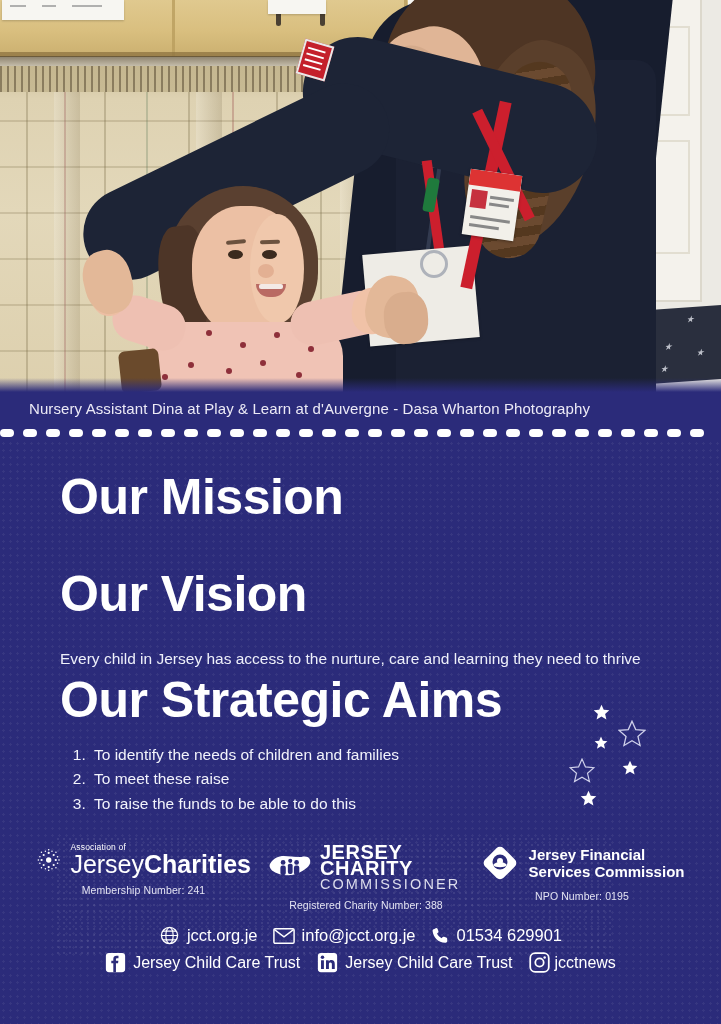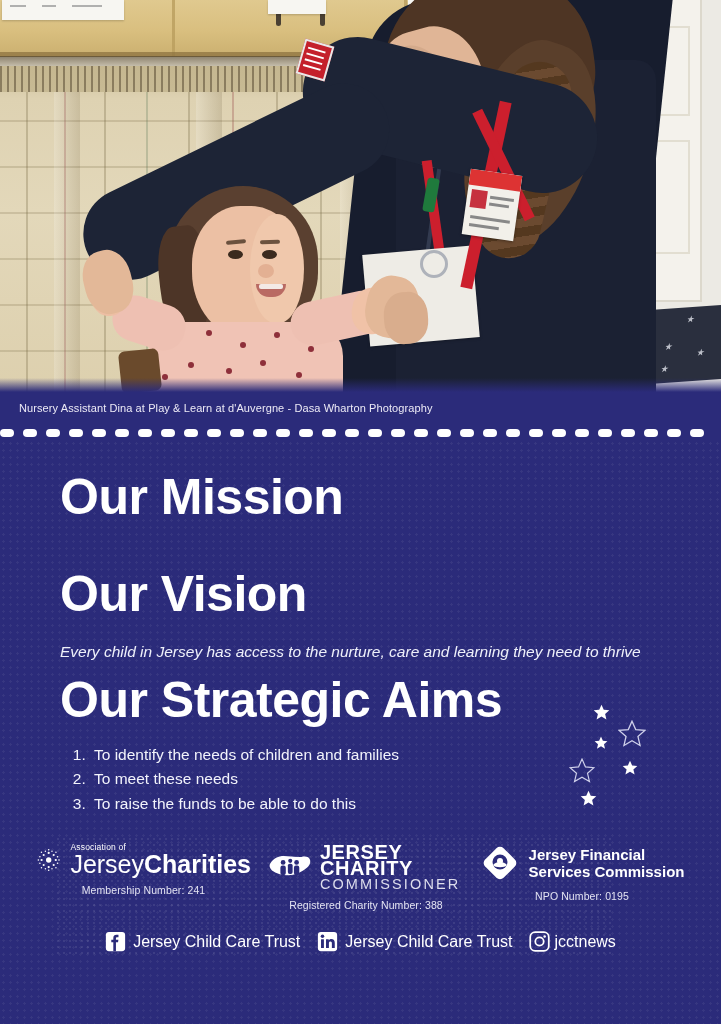--- a/index.html
+++ b/index.html
@@ -128,35 +128,35 @@
   .cherry{position:absolute;width:6px;height:6px;border-radius:50%;background:#8e2f3a;}
   .c-hand{position:absolute;left:352px;top:288px;width:40px;height:46px;background:#f0c2a7;border-radius:46%;transform:rotate(10deg);}
   .c-hand2{position:absolute;left:92px;top:276px;width:34px;height:40px;background:#edbfa4;border-radius:46%;}
   .chair{position:absolute;left:120px;top:350px;width:40px;height:42px;background:#6a4a2c;border-radius:6px;transform:rotate(-6deg);}
 
   .photo-fade{position:absolute;left:0;top:378px;width:721px;height:14px;
     background:linear-gradient(180deg,rgba(43,43,122,0),rgba(43,43,122,1));}
 
   
   .caption{position:absolute;left:0;top:392px;width:721px;height:32px;display:flex;align-items:center;}
-  .caption span{margin-left:19px;color:#eceaf6;font-size:11px;letter-spacing:.1px;}
+  .caption span{margin-left:29px;color:#eceaf6;font-size:15px;letter-spacing:.1px;}
 
   
   .divider{position:absolute;left:0;top:429px;width:721px;height:8px;display:flex;gap:9px;}
   .divider i{display:block;width:14px;height:8px;border-radius:4px;background:#fff;flex:0 0 auto;}
 
   
   .content{position:absolute;left:0;top:437px;width:721px;}
   h2.hd{margin:0;color:#ffffff;font-size:50px;line-height:1;font-weight:bold;letter-spacing:-0.5px;}
   p.sub{margin:0;color:#eef0fa;font-size:15.5px;line-height:1.3;}
   .blk{position:absolute;left:60px;}
   .b-mission{top:35px;}
   .b-mission .sub{margin-top:19px;}
   .b-vision{top:132px;}
-  .b-vision .sub{margin-top:23px;font-style:italic;}
+  .b-vision .sub{margin-top:30px;}
   .b-aims{top:238px;}
   ol.aims{margin:18px 0 0 0;padding-left:30px;color:#f2f3fb;font-size:15.5px;line-height:1.58;}
   ol.aims li{padding-left:4px;}
 
   
   .stars{position:absolute;left:556px;top:698px;width:110px;height:112px;}
   .stars svg{position:absolute;}
 
   
   .logos{position:absolute;left:0;top:843px;width:721px;height:62px;}
@@ -383,21 +383,21 @@
 
     <div class="blk b-vision">
       <h2 class="hd">Our Vision</h2>
       <p class="sub">Every child in Jersey has access to the nurture, care and learning they need to thrive</p>
     </div>
 
     <div class="blk b-aims">
       <h2 class="hd">Our Strategic Aims</h2>
       <ol class="aims">
         <li>To identify the needs of children and families</li>
-        <li>To meet these needs</li>
+        <li>To meet these raise</li>
         <li>To raise the funds to be able to do this</li>
       </ol>
     </div>
   </div>
 
   <div class="stars">
     <svg style="left:37px;top:6px" width="17" height="17" viewBox="0 0 24 24">
         <path d="M12 1l3.2 7.2 7.8.7-5.9 5.2 1.8 7.7L12 17.7 5.1 21.8l1.8-7.7L1 8.9l7.8-.7z" fill="#ffffff"></path>
       </svg>
     <svg style="left:62px;top:22px" width="28" height="28" viewBox="0 0 24 24">
@@ -491,20 +491,43 @@
           <div class="t1">Jersey Financial</div>
           <div class="t1">Services Commission</div>
         </div>
       </div>
       <div class="logo-cap">NPO Number: 0195</div>
     </div>
   </div>
 
   <div class="contact">
 
+    <div class="crow r1">
+      <a class="citem" href="#" style="color:#fff;text-decoration:none">
+        <svg width="21" height="21" viewBox="0 0 24 24">
+          <circle cx="12" cy="12" r="9.2" fill="none" stroke="#fff" stroke-width="1.5"></circle>
+          <ellipse cx="12" cy="12" rx="4.2" ry="9.2" fill="none" stroke="#fff" stroke-width="1.3"></ellipse>
+          <path d="M3 12h18M4.6 7h14.8M4.6 17h14.8" stroke="#fff" stroke-width="1.3" fill="none"></path>
+        </svg>
+        <span>jcct.org.je</span>
+      </a>
+      <a class="citem" href="#" style="color:#fff;text-decoration:none">
+        <svg width="22" height="18" viewBox="0 0 24 18">
+          <rect x="1" y="1" width="22" height="16" rx="1.4" fill="none" stroke="#fff" stroke-width="1.6"></rect>
+          <path d="M1.6 2L12 10 22.4 2" fill="none" stroke="#fff" stroke-width="1.5"></path>
+        </svg>
+        <span>info@jcct.org.je</span>
+      </a>
+      <a class="citem" href="#" style="color:#fff;text-decoration:none">
+        <svg width="19" height="19" viewBox="0 0 24 24">
+          <path d="M6.6 2.5c.9 0 1.5.5 1.8 1.3l1 2.7c.3.8.1 1.6-.6 2.1l-1.2.9c1.2 2.6 3.3 4.7 5.9 5.9l.9-1.2c.5-.7 1.3-.9 2.1-.6l2.7 1c.8.3 1.3.9 1.3 1.8v2.4c0 1.3-1 2.3-2.3 2.2C9.4 21.2 2.8 14.6 2 6.3c-.1-1.3.9-2.4 2.2-2.4z" fill="#ffffff"></path>
+        </svg>
+        <span>01534 629901</span>
+      </a>
+    </div>
 
     <div class="crow r2">
       <a class="citem sm" href="#" style="color:#fff;text-decoration:none">
         <svg width="21" height="21" viewBox="0 0 24 24">
           <rect x="1" y="1" width="22" height="22" rx="3.6" fill="#ffffff"></rect>
           <path d="M15.4 7.2h-1.9c-.6 0-1 .4-1 1v1.8h2.8l-.4 2.9h-2.4V23h-3v-10.1H7.2V10h2.3V7.9c0-2.3 1.4-3.6 3.5-3.6h2.4z" fill="#2b2b7a"></path>
         </svg>
         <span>Jersey Child Care Trust</span>
       </a>
       <a class="citem sm" href="#" style="color:#fff;text-decoration:none">

